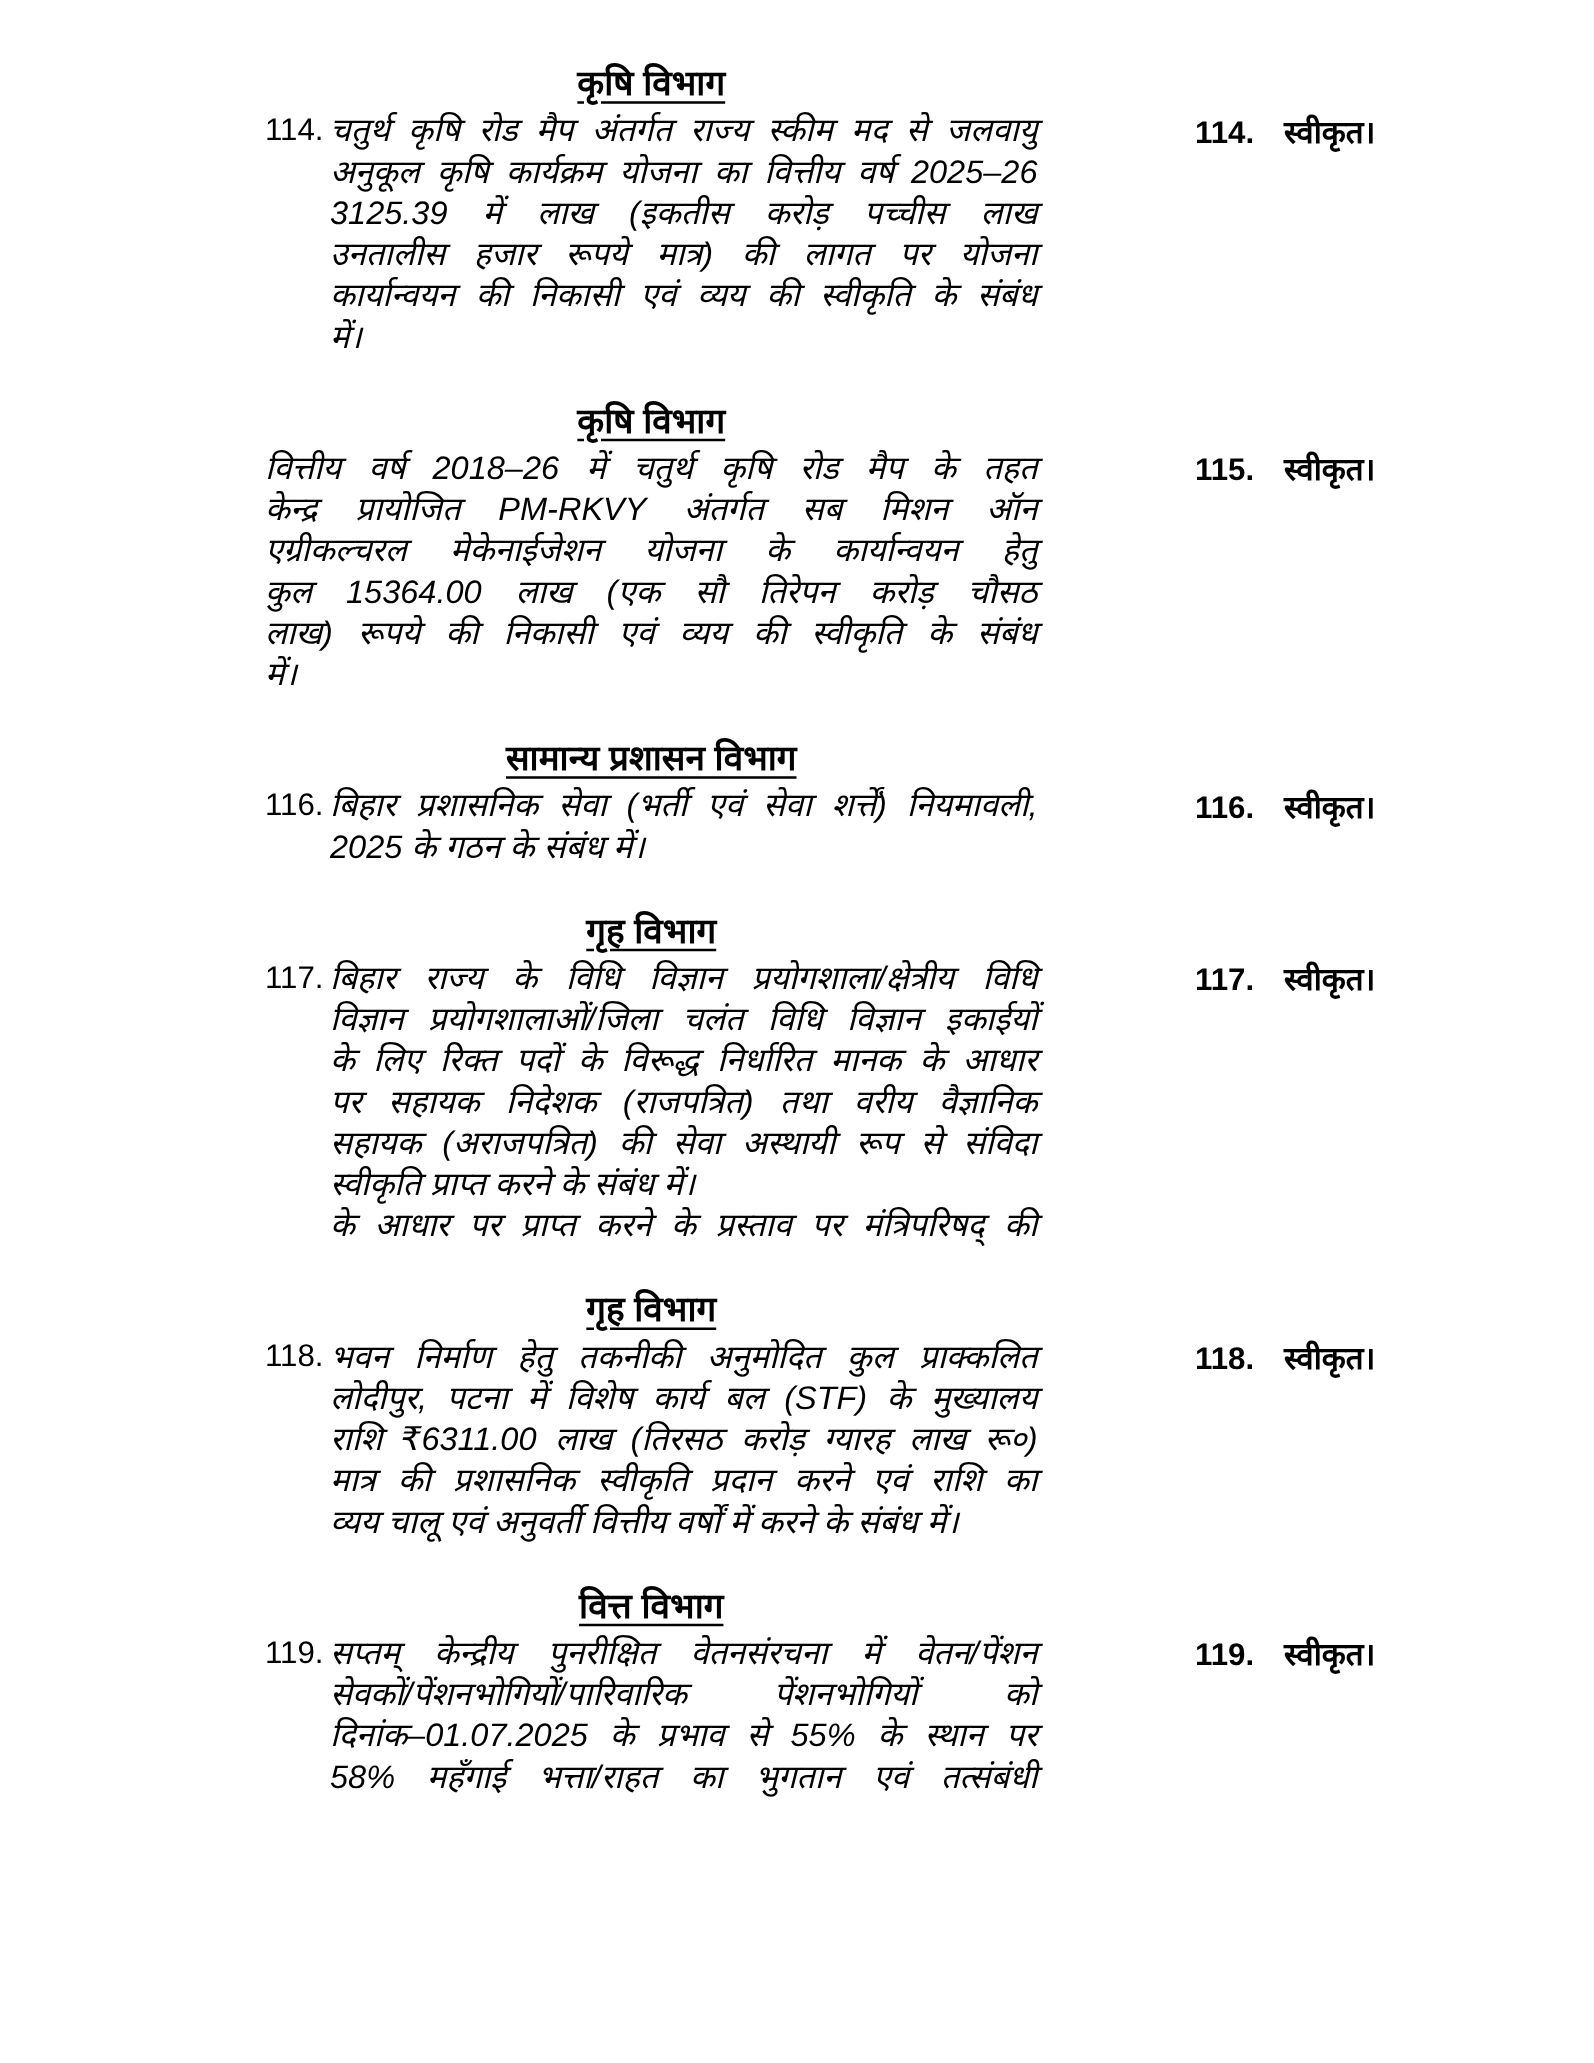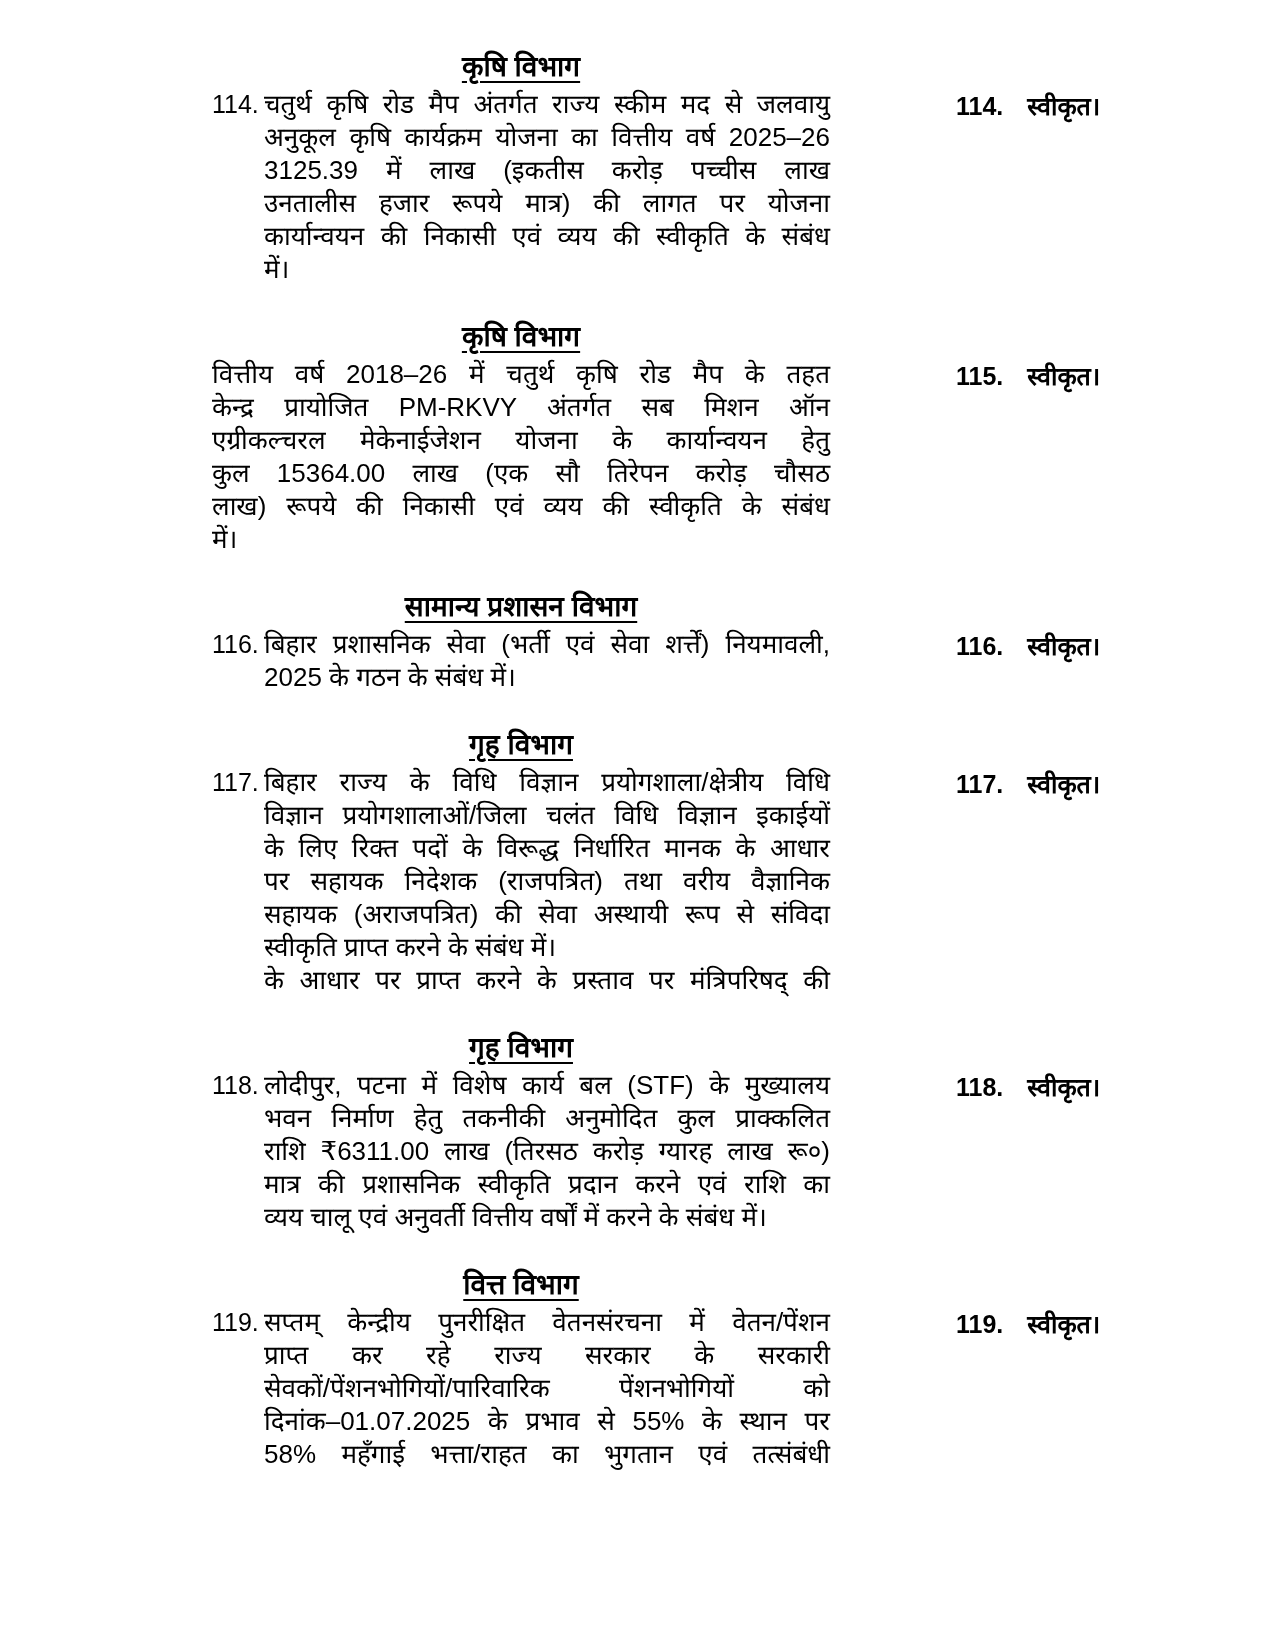--- a/index.html
+++ b/index.html
@@ -55,20 +55,21 @@
     line-height: 33px;
   }
   .item-lines {
     flex: 1;
     font-size: 26px;
     line-height: 33px;
   }
   .line {
     text-align: justify;
     text-align-last: justify;
+    font-style: italic;
   }
   .line.last {
     text-align-last: left;
   }
   .sec-right {
     margin-left: 126px;
     padding-top: 40px;
     display: flex;
     gap: 24px;
     font-weight: bold;
@@ -162,42 +163,41 @@
         <span class="dec-status">स्वीकृत।</span>
       </div>
     </section>
 
     <section class="sec">
       <div class="sec-left">
         <div class="dept-heading"><span class="u">गृह विभाग</span></div>
         <div class="item">
           <div class="item-num">118.</div>
           <div class="item-lines">
+            <div class="line">भवन निर्माण हेतु तकनीकी अनुमोदित कुल प्राक्कलित</div>
             <div class="line">लोदीपुर, पटना में विशेष कार्य बल (STF) के मुख्यालय</div>
-            <div class="line">भवन निर्माण हेतु तकनीकी अनुमोदित कुल प्राक्कलित</div>
             <div class="line">राशि ₹6311.00 लाख (तिरसठ करोड़ ग्यारह लाख रू०)</div>
             <div class="line">मात्र की प्रशासनिक स्वीकृति प्रदान करने एवं राशि का</div>
             <div class="line last">व्यय चालू एवं अनुवर्ती वित्तीय वर्षों में करने के संबंध में।</div>
           </div>
         </div>
       </div>
       <div class="sec-right">
         <span class="dec-num">118.</span>
         <span class="dec-status">स्वीकृत।</span>
       </div>
     </section>
 
     <section class="sec">
       <div class="sec-left">
         <div class="dept-heading"><span class="u">वित्त विभाग</span></div>
         <div class="item">
           <div class="item-num">119.</div>
           <div class="item-lines">
             <div class="line">सप्तम् केन्द्रीय पुनरीक्षित वेतनसंरचना में वेतन/पेंशन</div>
-            <div class="line">प्राप्त कर रहे राज्य सरकार के सरकारी</div>
             <div class="line">सेवकों/पेंशनभोगियों/पारिवारिक पेंशनभोगियों को</div>
             <div class="line">दिनांक–01.07.2025 के प्रभाव से 55% के स्थान पर</div>
             <div class="line">58% महँगाई भत्ता/राहत का भुगतान एवं तत्संबंधी</div>
           </div>
         </div>
       </div>
       <div class="sec-right">
         <span class="dec-num">119.</span>
         <span class="dec-status">स्वीकृत।</span>
       </div>

